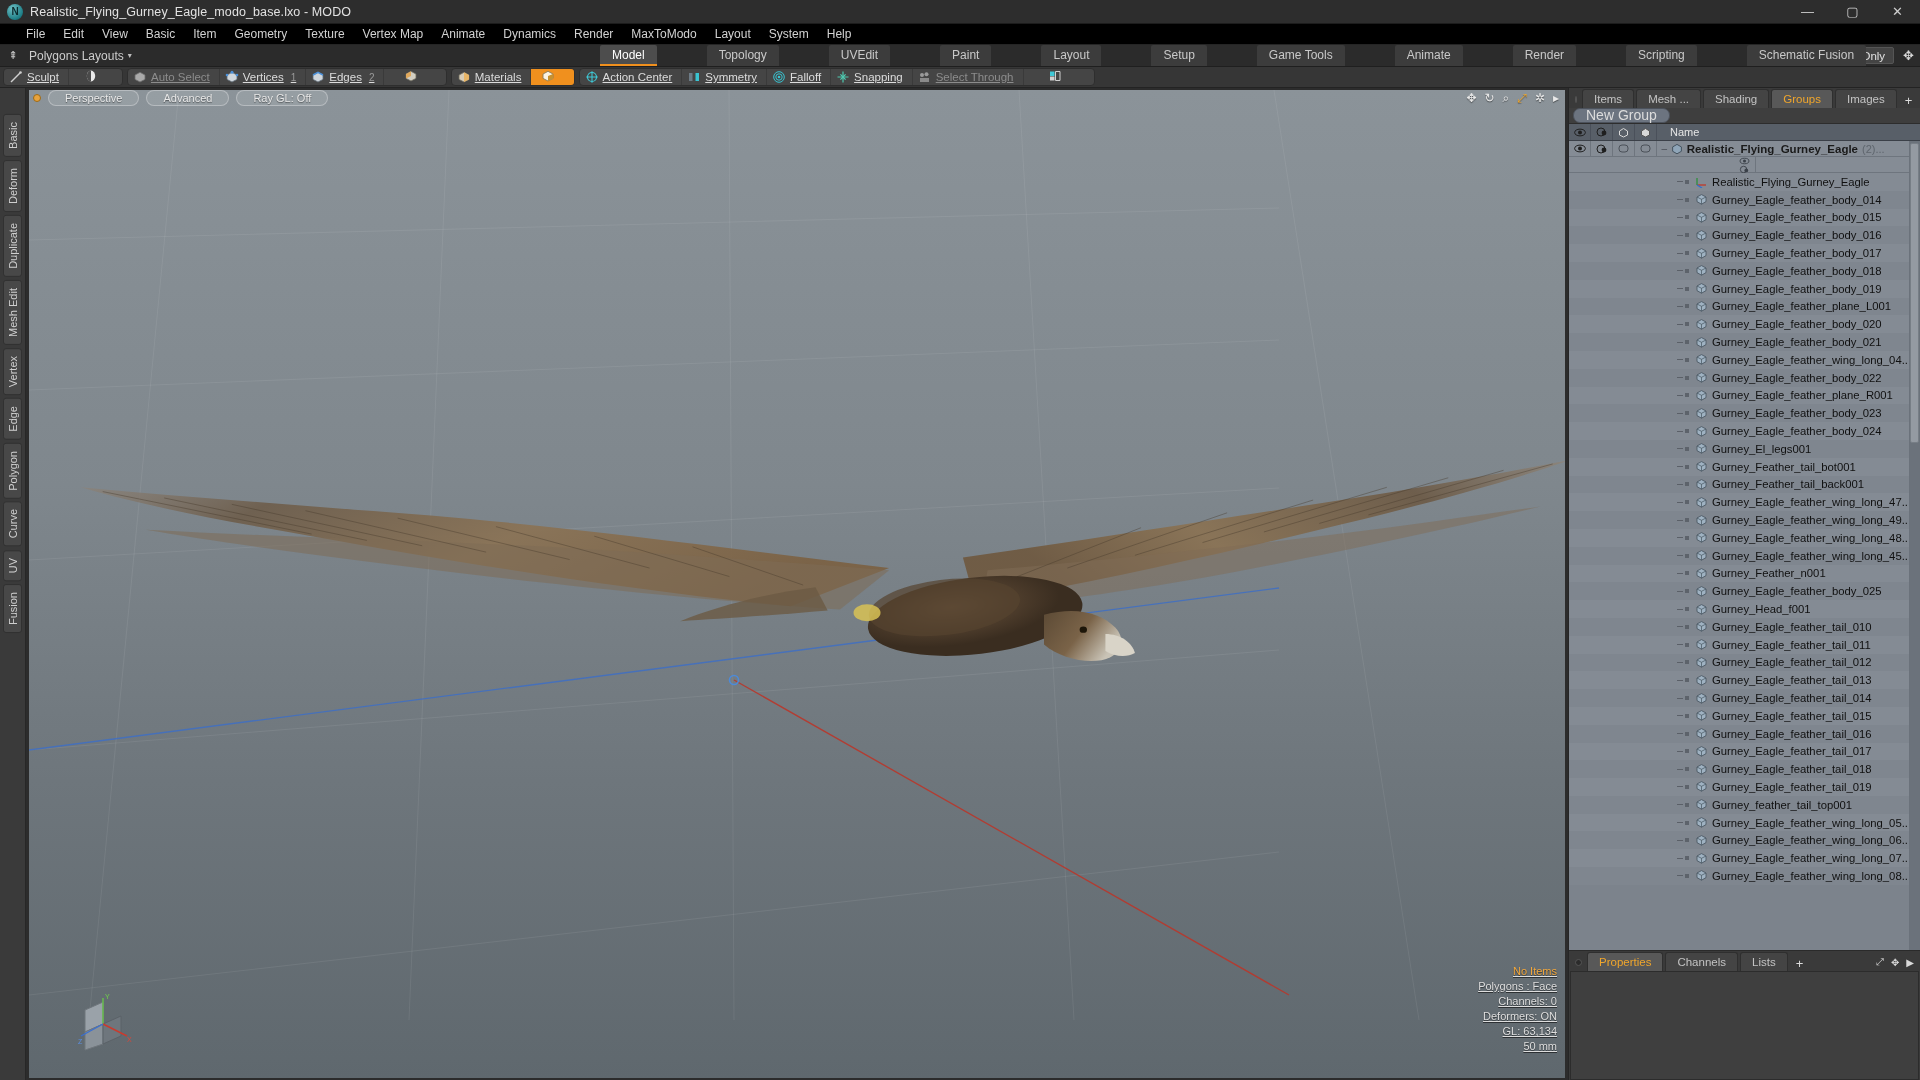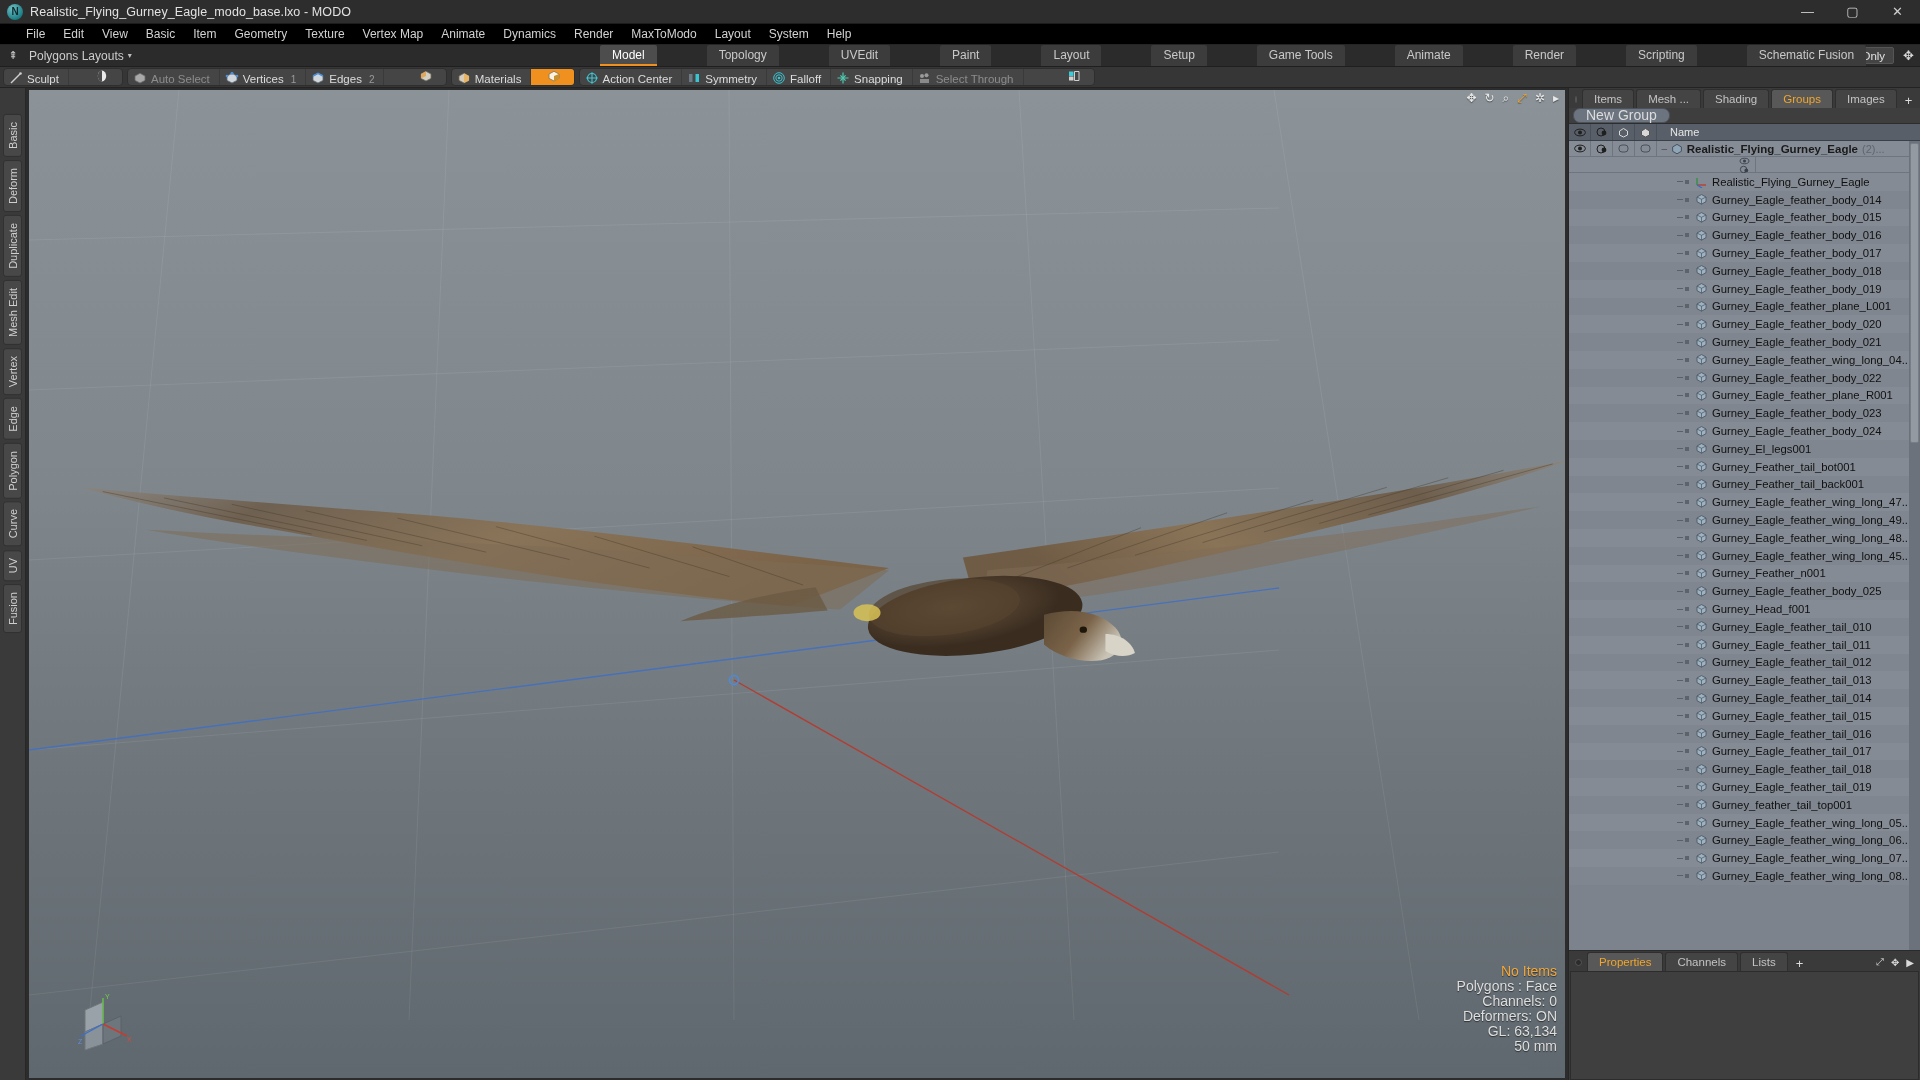--- a/index.html
+++ b/index.html
@@ -43,22 +43,22 @@
     border-radius:2px; padding:1px 8px 1px 5px; font-size:11.5px; color:#e0e0e0; }
   #layoutbar .star { color:#f0a030; font-size:11px; margin-right:4px; }
   #layoutbar .gear { margin-left:9px; color:#d8d8d8; font-size:13px; }
 
   
   #modebar { height:21px; background:#363636; display:flex; align-items:stretch;
     border-bottom:1px solid #232323; padding:1px 0; }
   .grp { display:flex; align-items:stretch; background:#454545; border:1px solid #2e2e2e;
     border-radius:4px; margin-right:4px; overflow:hidden; }
   .grp:first-child { margin-left:3px; }
-  .tbtn { display:flex; align-items:flex-end; padding:0 9px 0 5px; font-size:11.5px;
-    color:#dcdcdc; border-right:1px solid #3a3a3a; white-space:nowrap; }
+  .tbtn { display:flex; align-items:center; padding:0 9px 0 5px; font-size:11.5px;
+    color:#dcdcdc; border-right:1px solid #3a3a3a; white-space:nowrap;text-decoration:underline; }
   .tbtn:last-child { border-right:none;flex-direction:column; }
   .tbtn.dim { color:#8c8c8c; }
   .tbtn.active { background:#f0901e; color:#2b1a00; }
   .tbtn .num { margin-left:7px; font-size:10px; color:#9a9a9a; }
   .tbtn.active .num { color:#5a3c0a; }
   .ic { width:14px; height:14px; margin-right:4px; flex:0 0 14px; }
 
   
   #body { display:flex; height:calc(1080px - 24px - 21px - 22px - 21px); }
 
@@ -82,21 +82,21 @@
   .vpbtn { font-size:11px; color:#e8e8e8; background:rgba(255,255,255,.10);
     border:1px solid rgba(255,255,255,.30); border-radius:9px; padding:0px 16px;
     margin-right:7px; line-height:14px; text-shadow:0 1px 1px rgba(0,0,0,.45); }
   #vpicons { position:absolute; top:2px; right:6px; display:flex; align-items:center; z-index:6; }
   #vpicons .vi { margin-left:8px; color:#e9e9e9; font-size:12px; line-height:12px;
     text-shadow:0 1px 1px rgba(0,0,0,.5); }
   #vpicons .vi.orange { color:#f0a62c; }
 
   
   #stats { position:absolute; right:8px; bottom:24px; text-align:right; z-index:7;
-    font-size:14px; line-height:15px; color:#dedede; text-shadow:0 1px 1px rgba(0,0,0,.55); }
+    font-size:11px; line-height:15px; color:#dedede; text-shadow:0 1px 1px rgba(0,0,0,.55);text-decoration:underline; }
   #stats .hl { color:#f2a73c; }
   #gizmo { position:absolute; left:48px; bottom:26px; width:60px; height:60px; z-index:7; }
 
   
   #rightpanel { width:352px; background:#3a3a3a; display:flex; flex-direction:column;
     border-left:1px solid #262626; }
   .paneltabs { height:20px; background:#3a3a3a; display:flex; align-items:flex-end; padding-left:4px; }
   .paneltabs .pdot { width:7px;height:7px;border-radius:50%;background:#2b2b2b;
     margin:0 5px 5px 2px; border:1px solid #555;}
   .ptab { font-size:11.5px; color:#c3c3c3; padding:2px 11px; background:#444;
@@ -433,20 +433,26 @@
         <ellipse cx="745" cy="487" rx="62" ry="26" fill="#55432f" opacity=".7" transform="rotate(-8 745 487)"></ellipse>
 
         <ellipse cx="682" cy="492" rx="11" ry="8" fill="#d8c255" opacity=".85"></ellipse>
 
         <path d="M826 494 C 852 486, 872 492, 884 506 C 892 516, 890 528, 880 534
                  C 866 542, 840 536, 826 522 Z" fill="url(#headG)"></path>
         <path d="M876 512 C 888 512, 898 520, 900 530 C 894 534, 884 534, 876 528 Z" fill="#d9d4c8"></path>
         <circle cx="858" cy="508" r="3" fill="#1d1609"></circle>
       </svg>
 
+      <div id="vpheader">
+        <div class="vpdot"></div>
+        <div class="vpbtn">Perspective</div>
+        <div class="vpbtn">Advanced</div>
+        <div class="vpbtn">Ray GL: Off</div>
+      </div>
 
       <div id="vpicons">
         <span class="vi">✥</span>
         <span class="vi">↻</span>
         <span class="vi">⌕</span>
         <span class="vi orange">⤢</span>
         <span class="vi">✲</span>
         <span class="vi">▸</span>
       </div>
 

